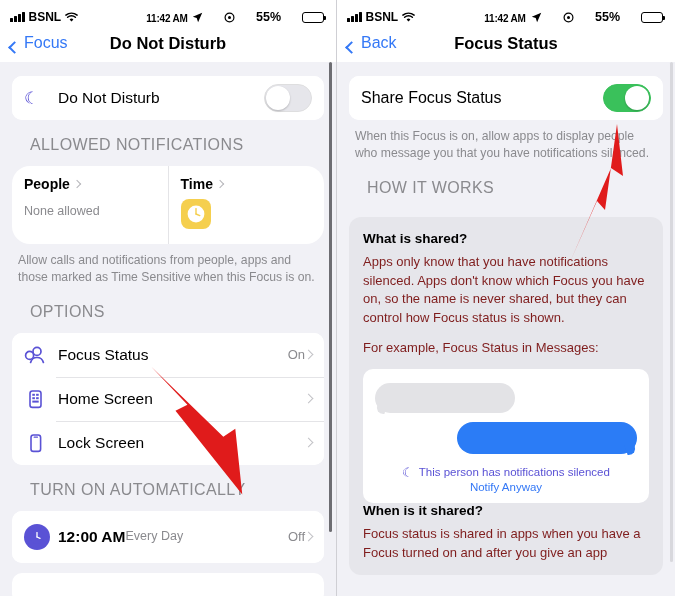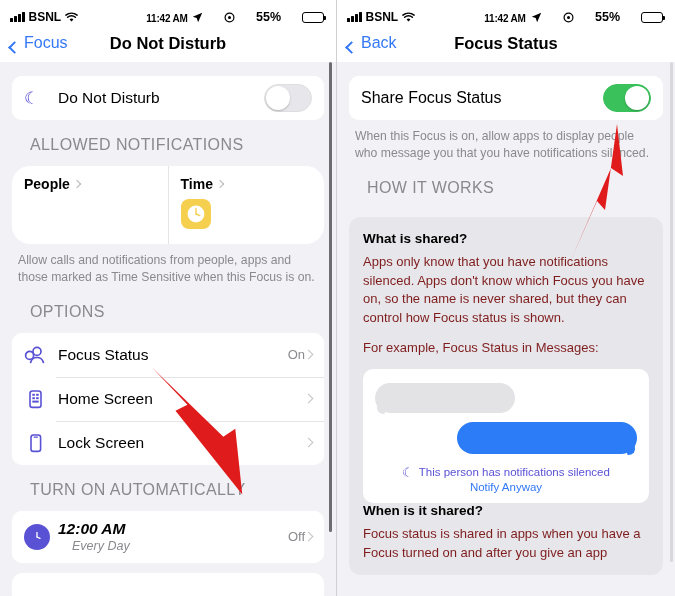--- a/index.html
+++ b/index.html
@@ -112,23 +112,23 @@
   .col-title { font-size: 14px; font-weight: bold; color: #000;
     display: flex; align-items: center; gap: 4px; }
   .col-sub { font-size: 12.5px; color: #8a8a8e; margin-top: 12px; }
   .chev-sm { width: 6px; height: 6px; border-right: 1.6px solid #b5b5ba;
     border-top: 1.6px solid #b5b5ba; transform: rotate(45deg); }
   .app-icon {
     width: 30px; height: 30px; border-radius: 8px; margin-top: 7px;
     background: #f5cf4e; display: flex; align-items: center; justify-content: center;
   }
 
-  .sub-row { display: flex; flex-direction: column; flex: 1; font-style: italic; }
+  .sub-row { display: flex; flex-direction: row; flex: 1; }
   .sub-main { font-size: 15.5px; color: #000; font-weight: bold; }
-  .sub-sec { font-size: 12.5px; color: #8a8a8e; margin-top: 1px; margin-left: 14px; }
+  .sub-sec { font-size: 12.5px; color: #8a8a8e; margin-top: 1px; }
   .clock-badge {
     width: 26px; height: 26px; border-radius: 50%; background: #5a52d5;
     display: flex; align-items: center; justify-content: center;
   }
 
   
   .info-card { background: #e6e6eb; border-radius: 12px; padding: 14px 14px 12px; margin-top: 8px; }
   .info-h { font-size: 13.5px; font-weight: bold; color: #000; margin-bottom: 7px; }
   .info-p { font-size: 13px; color: #7f1d1d; line-height: 1.45; }
   .info-p + .info-p { margin-top: 11px; }
@@ -228,20 +228,21 @@
         </div>
       </div>
 
       <div class="group-header">ALLOWED NOTIFICATIONS</div>
       <div class="two-col">
         <div class="col">
           <div class="col-title">
             <span>People</span>
             <span class="chev-sm"></span>
           </div>
+          <div class="col-sub">None allowed</div>
         </div>
         <div class="col">
           <div class="col-title">
             <span>Time</span>
             <span class="chev-sm"></span>
           </div>
           <div class="app-icon">
             <svg width="20" height="20" viewBox="0 0 20 20">
               <circle cx="10" cy="10" r="8.4" fill="#fff"></circle>
               <line x1="10" y1="10" x2="10" y2="4.6" stroke="#f5cf4e" stroke-width="1.4" stroke-linecap="round"></line>

